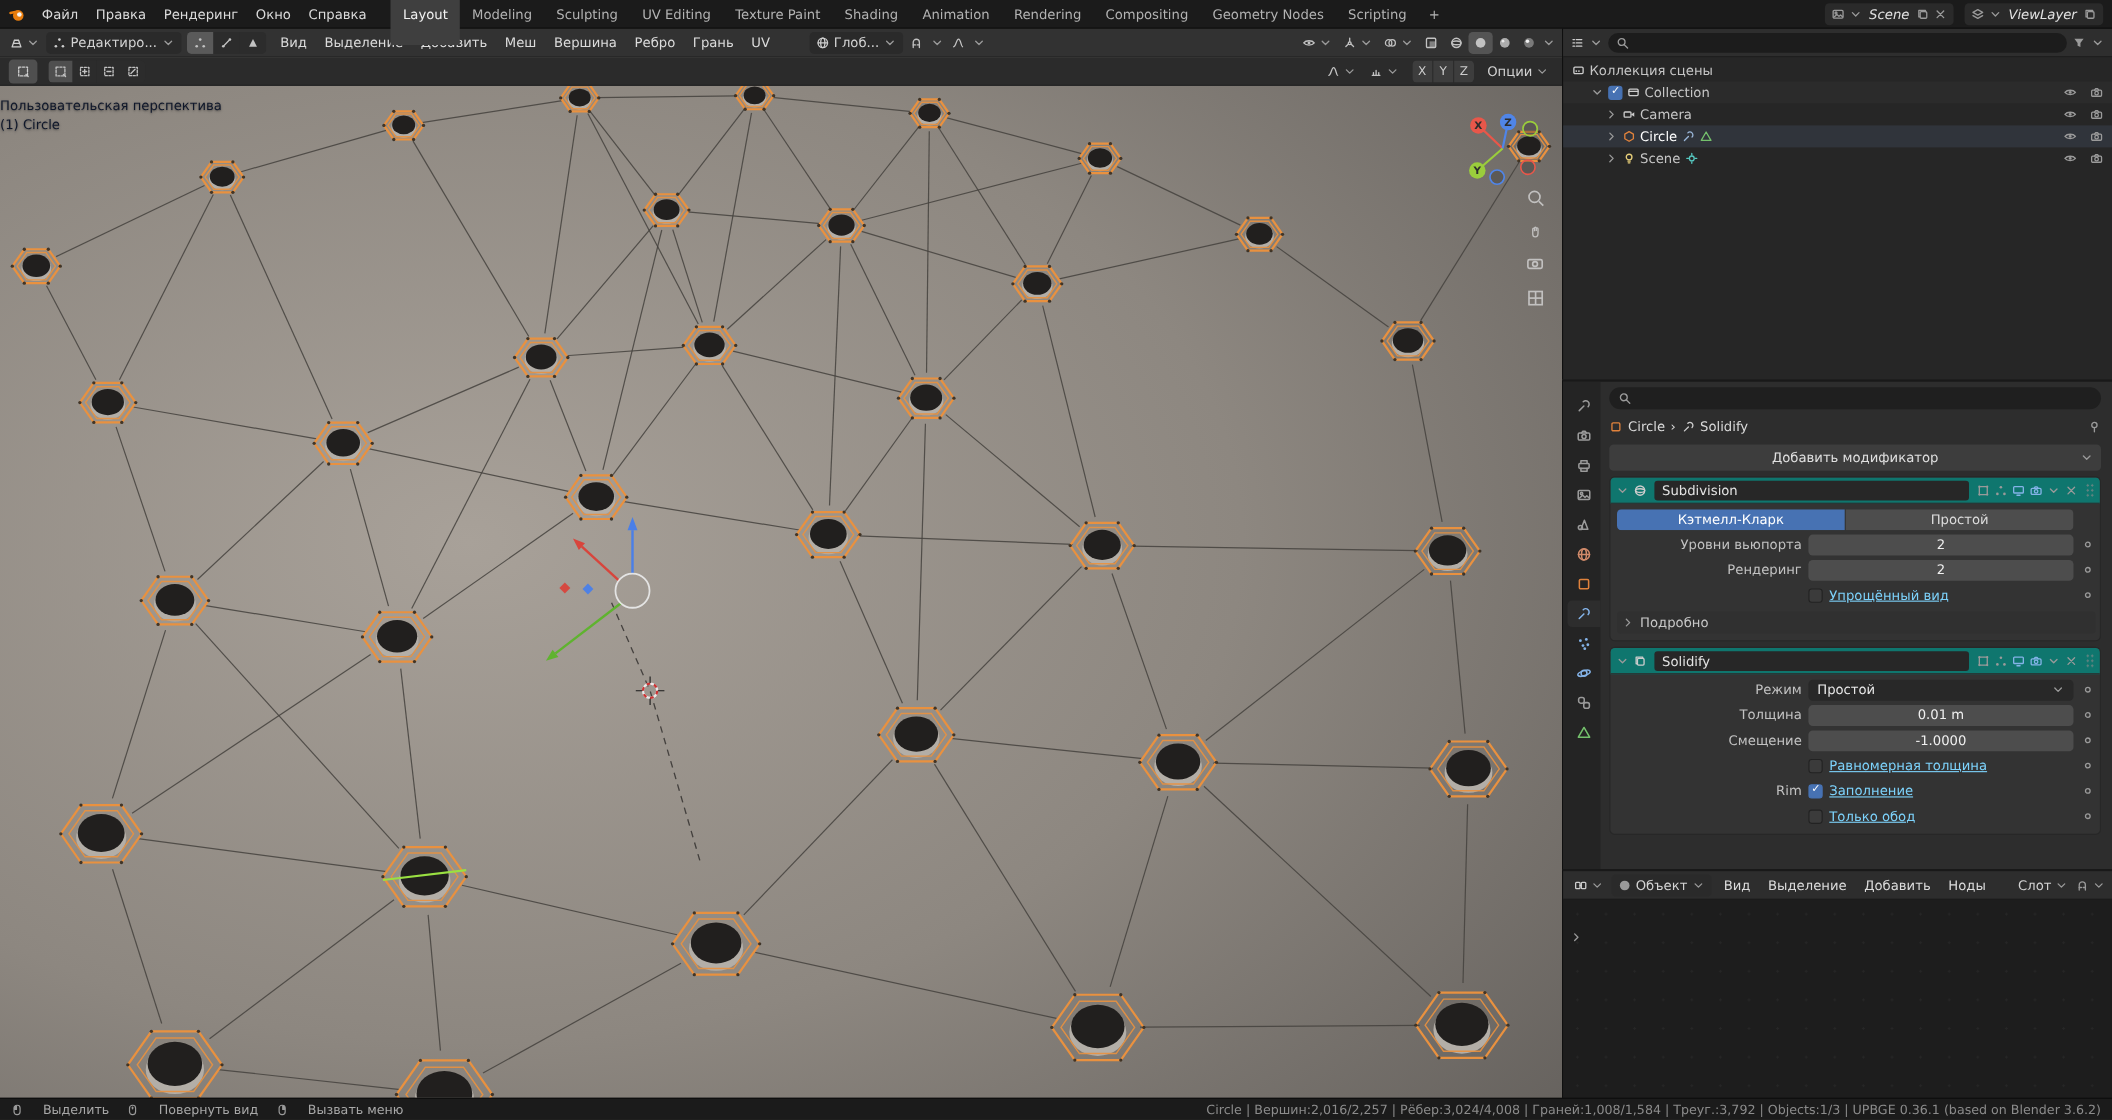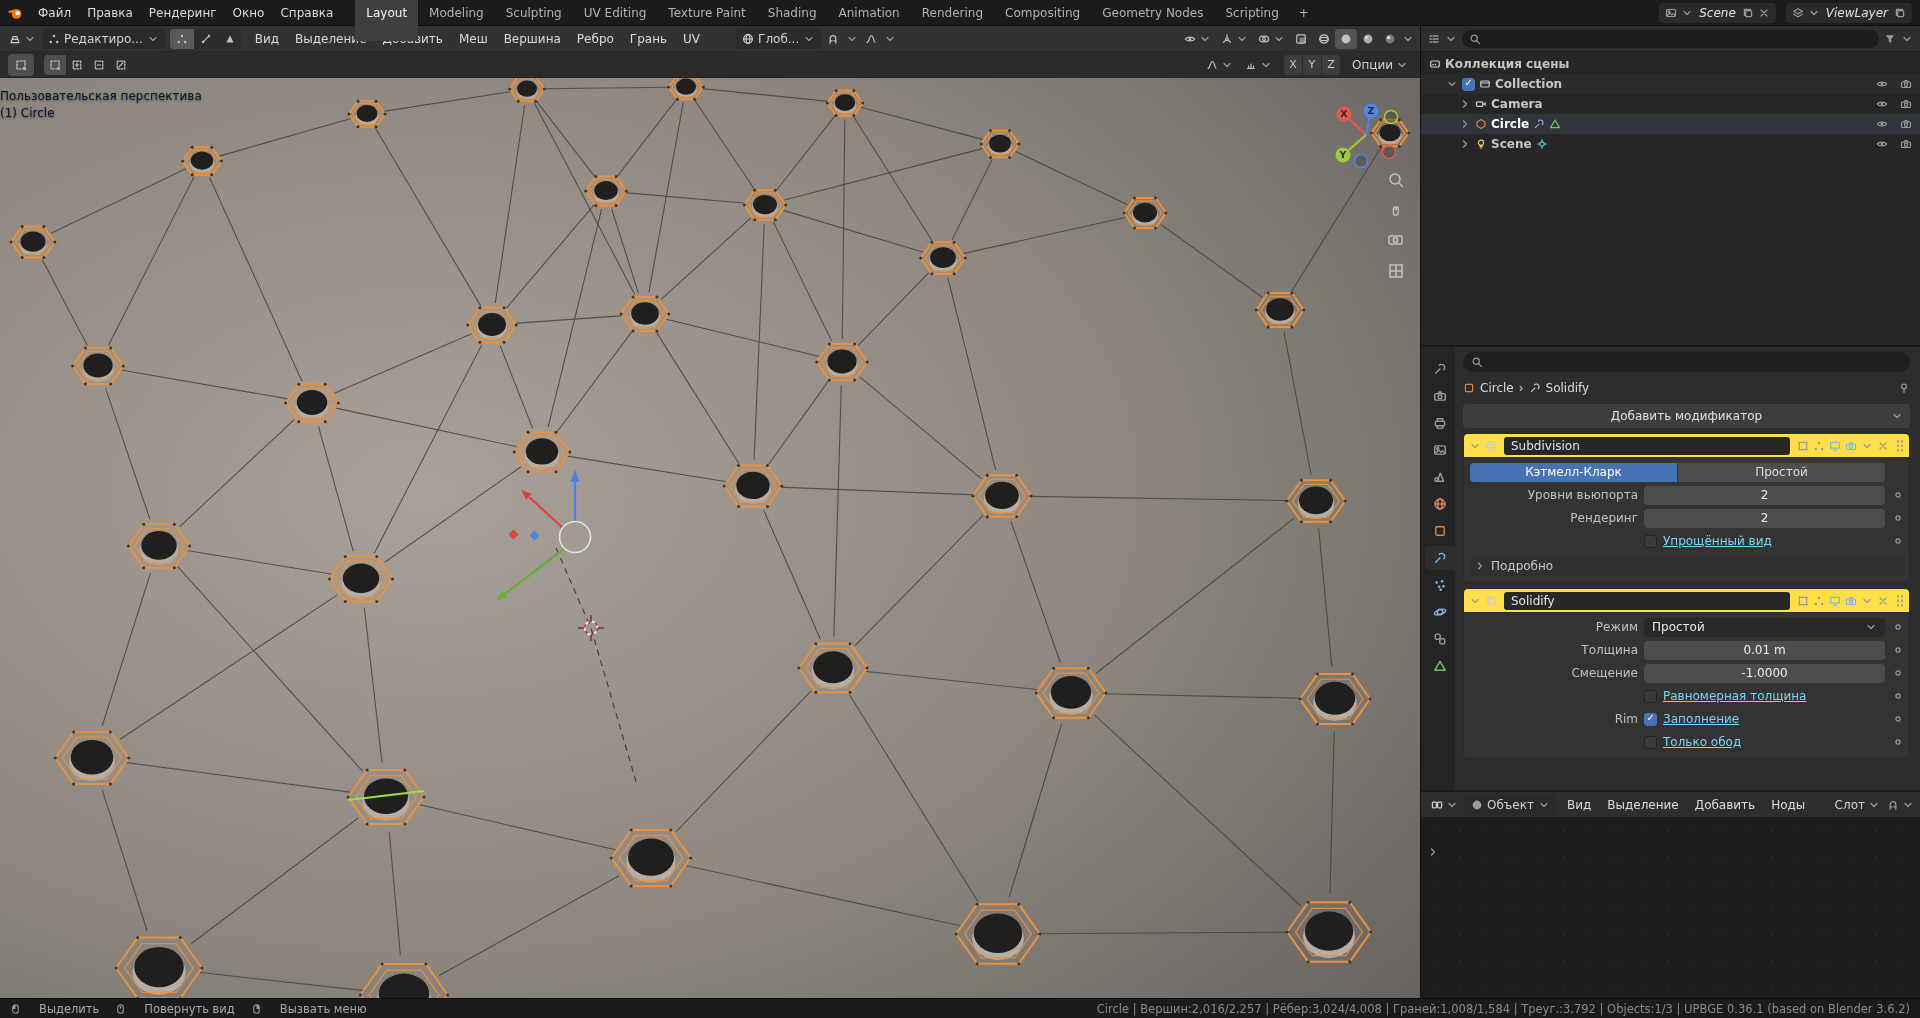--- a/index.html
+++ b/index.html
@@ -62,21 +62,21 @@
 
   
   .outliner { position:absolute; left:1420px; top:26px; width:500px; height:319px;
               background:#262626; border-left:1px solid #0f0f0f; }
   .out-header { height:26px; background:#2e2e2e; border-bottom:1px solid #1d1d1d;
                 display:flex; align-items:center; gap:5px; padding:0 7px; }
   .out-search { flex:1; height:18px; background:#1c1c1c; border-radius:9px; display:flex;
                 align-items:center; gap:5px; padding:0 7px; color:#9a9a9a; }
   .out-search input { background:none; border:none; outline:none; color:#ccc; width:100%; font:inherit; }
   .out-body { padding-top:2px; }
-  .orow { height:20px; display:flex; align-items:center; gap:4px; padding:0 8px; color:#c6c6c6;font-weight:bold; }
+  .orow { height:20px; display:flex; align-items:center; gap:4px; padding:0 8px; color:#c6c6c6; }
   .orow:nth-child(even){ background:rgba(255,255,255,.025); }
   .orow.active { color:#ffffff; background:rgba(120,160,210,.12); }
   .oind { flex:none; display:inline-block; }
   .oright { margin-left:auto; display:flex; gap:12px; }
   .chk { width:13px; height:13px; background:#3b3b3b; border:1px solid #222; border-radius:3px;
          flex:none; position:relative; }
   .chk.checked { background:#4772b3; border-color:#4772b3; }
   .chk.checked::after { content:"✓"; position:absolute; left:1.5px; top:-1.5px; font-size:10px; color:#fff; }
 
   
@@ -90,21 +90,21 @@
   .ptab.active { background:#2d2d2d; }
   .pcontent { flex:1; padding:5px 10px 0 8px; display:flex; flex-direction:column; gap:5px; overflow:hidden; }
   .psearch { height:20px; background:#1f1f1f; border-radius:10px; display:flex; align-items:center;
              gap:6px; padding:0 8px; color:#9a9a9a; }
   .psearch input { flex:1; background:none; border:none; outline:none; color:#ccc; font:inherit; }
   .pbreadcrumb { display:flex; align-items:center; gap:5px; height:22px; color:#dadada; }
   .add-mod { height:24px; background:#3d3d3d; border-radius:4px; display:flex; align-items:center;
              justify-content:center; gap:6px; color:#e0e0e0; position:relative; }
   .add-mod .icon { position:absolute; right:7px; }
   .panel { background:#333; border-radius:5px; border:1px solid #272727; overflow:hidden; }
-  .panel-header { height:24px; background:#fde047; display:flex; align-items:center; gap:4px;
+  .panel-header { height:24px; background:#0f766e; display:flex; align-items:center; gap:4px;
                   padding:0 5px; border-bottom:1px solid #2c2c2c;justify-content:center; }
   .mod-name { flex:1; background:#272727; border-radius:3px; height:18px; line-height:18px;
               padding:0 7px; color:#e4e4e4; margin:0 3px; }
   .grip { width:8px; height:14px; margin-left:3px; opacity:.7;
           background-image:radial-gradient(circle,#8a8a8a 1px,transparent 1.2px);
           background-size:4px 4.5px; }
   .panel-body { padding:4px 4px 6px 6px; display:flex; flex-direction:column; gap:3px; }
   .prow { display:flex; align-items:center; min-height:20px; gap:6px; }
   .plabel { width:168px; text-align:right; color:#c2c2c2; flex:none; white-space:nowrap; }
   .numfield { flex:1; height:19px; background:#4d4d4d; border-radius:4px; text-align:center;

